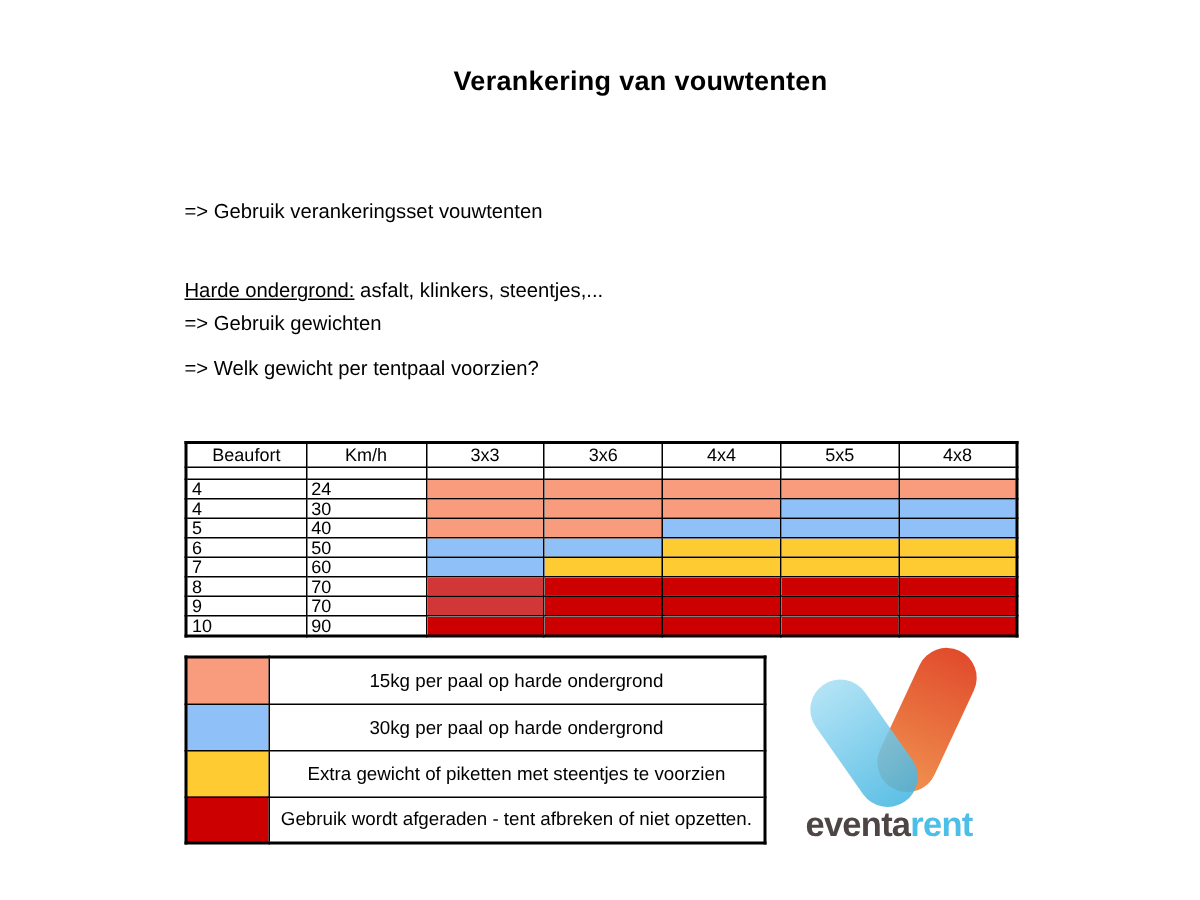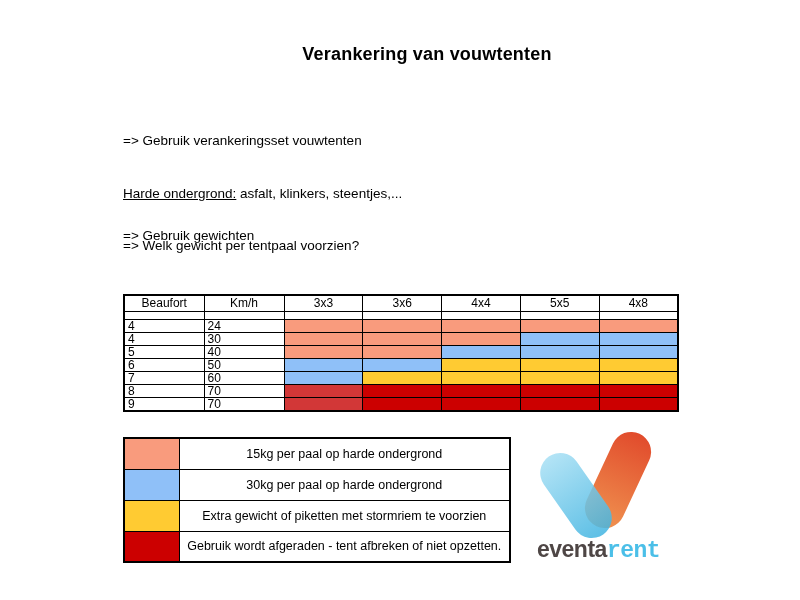--- a/index.html
+++ b/index.html
@@ -9,21 +9,21 @@
     font-family:"Liberation Sans", sans-serif; color:#000; overflow:hidden;
   }
   .page-title {
     position:absolute; left:123px; top:44px; width:608px;
     text-align:center; font-size:18px; font-weight:bold; letter-spacing:0.2px;
   }
   .body-line { position:absolute; left:123px; font-size:13.5px; white-space:nowrap; }
   .line-zachte { top:103px; }
   .line-arrow1 { top:133px; }
   .line-harde  { top:186px; }
-  .line-arrow2 { top:228px; }
+  .line-arrow2 { top:208px; }
   .line-arrow3 { top:238px; }
   .ul-label { text-decoration:underline; }
 
   table { border-collapse:collapse;padding-left:46px; }
   .wind-table {
     position:absolute; left:123px; top:294px; width:556px;
     table-layout:fixed; border:2px solid #000; font-size:12px;
   }
   .wind-table th, .wind-table td {
     border:1px solid #000; padding:0 3px; height:13px; line-height:12px;
@@ -50,21 +50,21 @@
   }
   .pill-blue {
     left:26px; top:18px; height:95px; transform:rotate(-35deg); opacity:0.85;
     background:linear-gradient(to bottom, var(--blue-from), var(--blue-to));
   }
   .logo-text {
     position:absolute; left:7px; top:106px; font-size:23px; font-weight:bold;
     letter-spacing:-0.5px; white-space:nowrap;
   }
   .brand-primary  { color:var(--brand-text);margin-top:28px; }
-  .brand-secondary{ color:var(--brand-accent);font-family:Liberation Mono, monospace; }
+  .brand-secondary{ color:var(--brand-accent); }
 </style>
 </head>
 <body>
 
 <div class="page">
 
   <h1 class="page-title">Verankering van vouwtenten</h1>
 
 
   <p class="body-line line-arrow1">=&gt; Gebruik verankeringsset vouwtenten</p>
@@ -152,36 +152,45 @@
         </tr>
         <tr>
           <td>9</td>
           <td>70</td>
           <td style="background: rgb(210, 55, 55);"></td>
           <td style="background: rgb(204, 0, 0);"></td>
           <td style="background: rgb(204, 0, 0);"></td>
           <td style="background: rgb(204, 0, 0);"></td>
           <td style="background: rgb(204, 0, 0);"></td>
         </tr>
+        <tr>
+          <td>10</td>
+          <td>90</td>
+          <td style="background: rgb(204, 0, 0);"></td>
+          <td style="background: rgb(204, 0, 0);"></td>
+          <td style="background: rgb(204, 0, 0);"></td>
+          <td style="background: rgb(204, 0, 0);"></td>
+          <td style="background: rgb(204, 0, 0);"></td>
+        </tr>
       </tbody>
   </table>
 
   <table class="legend-table">
     <tbody>
         <tr>
           <td style="background: rgb(249, 155, 125);"></td>
           <td>15kg per paal op harde ondergrond</td>
         </tr>
         <tr>
           <td style="background: rgb(143, 192, 248);"></td>
           <td>30kg per paal op harde ondergrond</td>
         </tr>
         <tr>
           <td style="background: rgb(255, 203, 50);"></td>
-          <td>Extra gewicht of piketten met stormriem te voorzien</td>
+          <td>Extra gewicht of piketten met steentjes te voorzien</td>
         </tr>
         <tr>
           <td style="background: rgb(204, 0, 0);"></td>
           <td>Gebruik wordt afgeraden - tent afbreken of niet opzetten.</td>
         </tr>
       </tbody>
   </table>
 
   <div class="logo">
     <div class="logo-mark">

